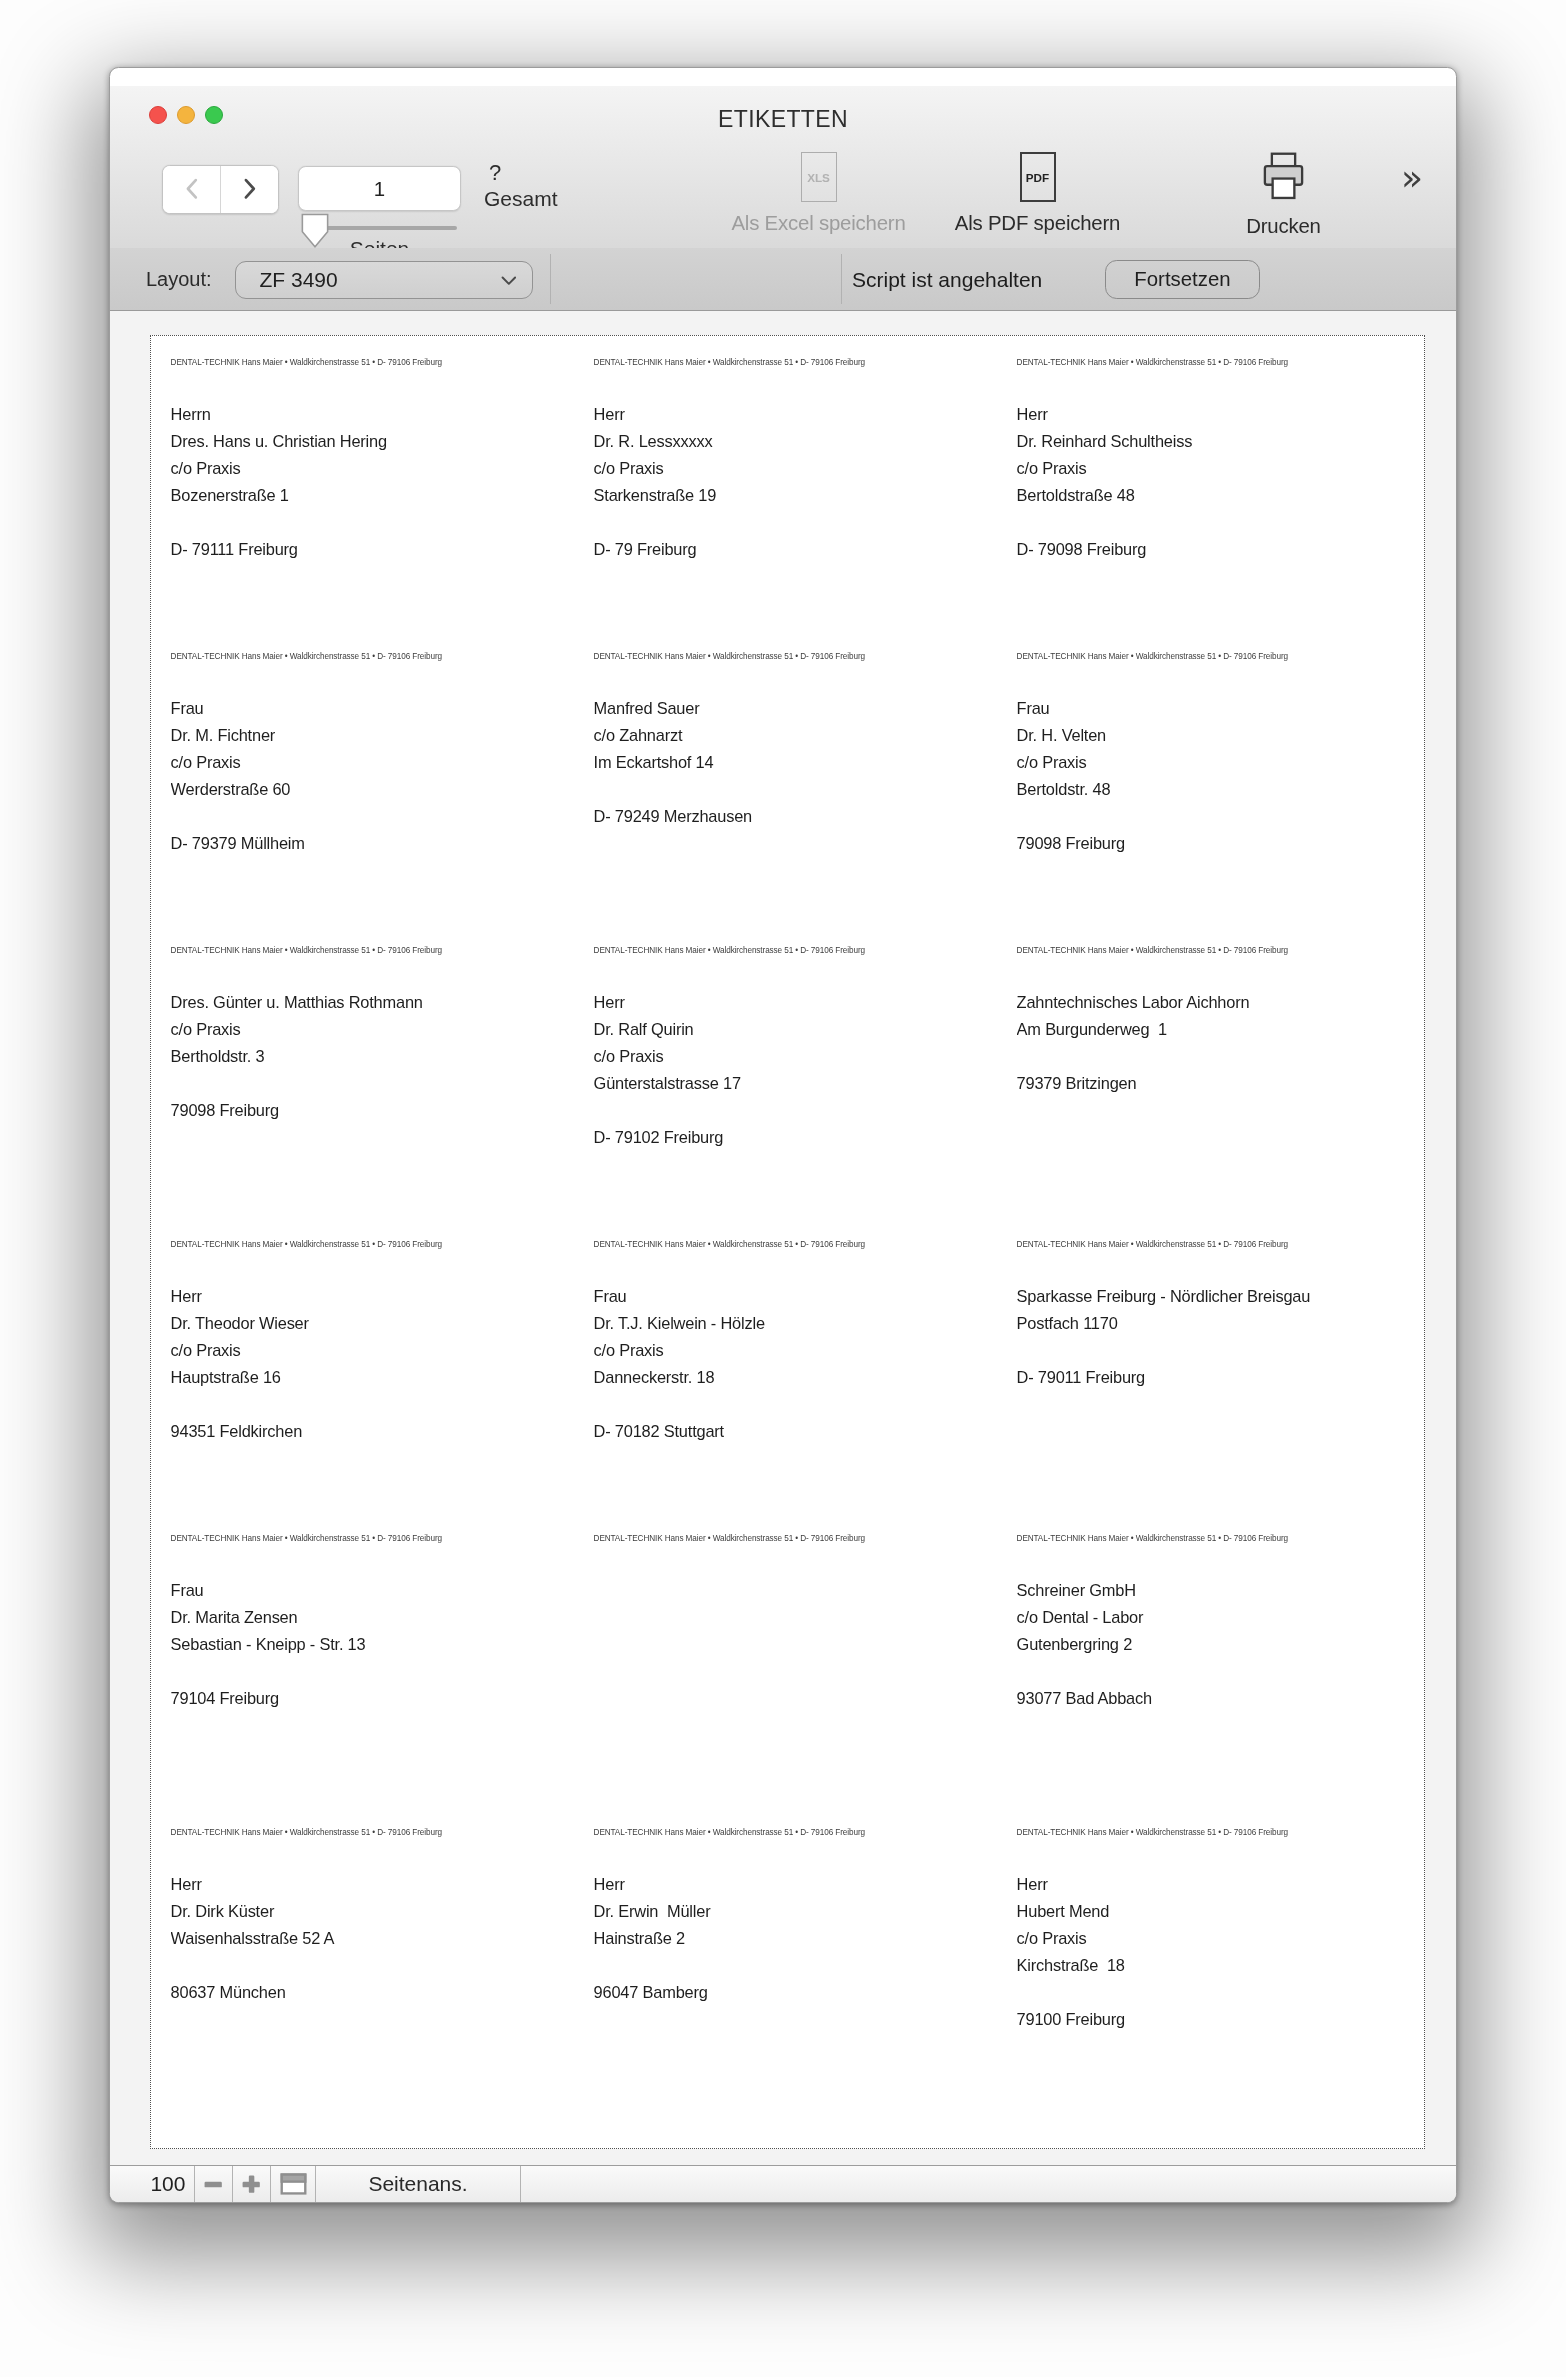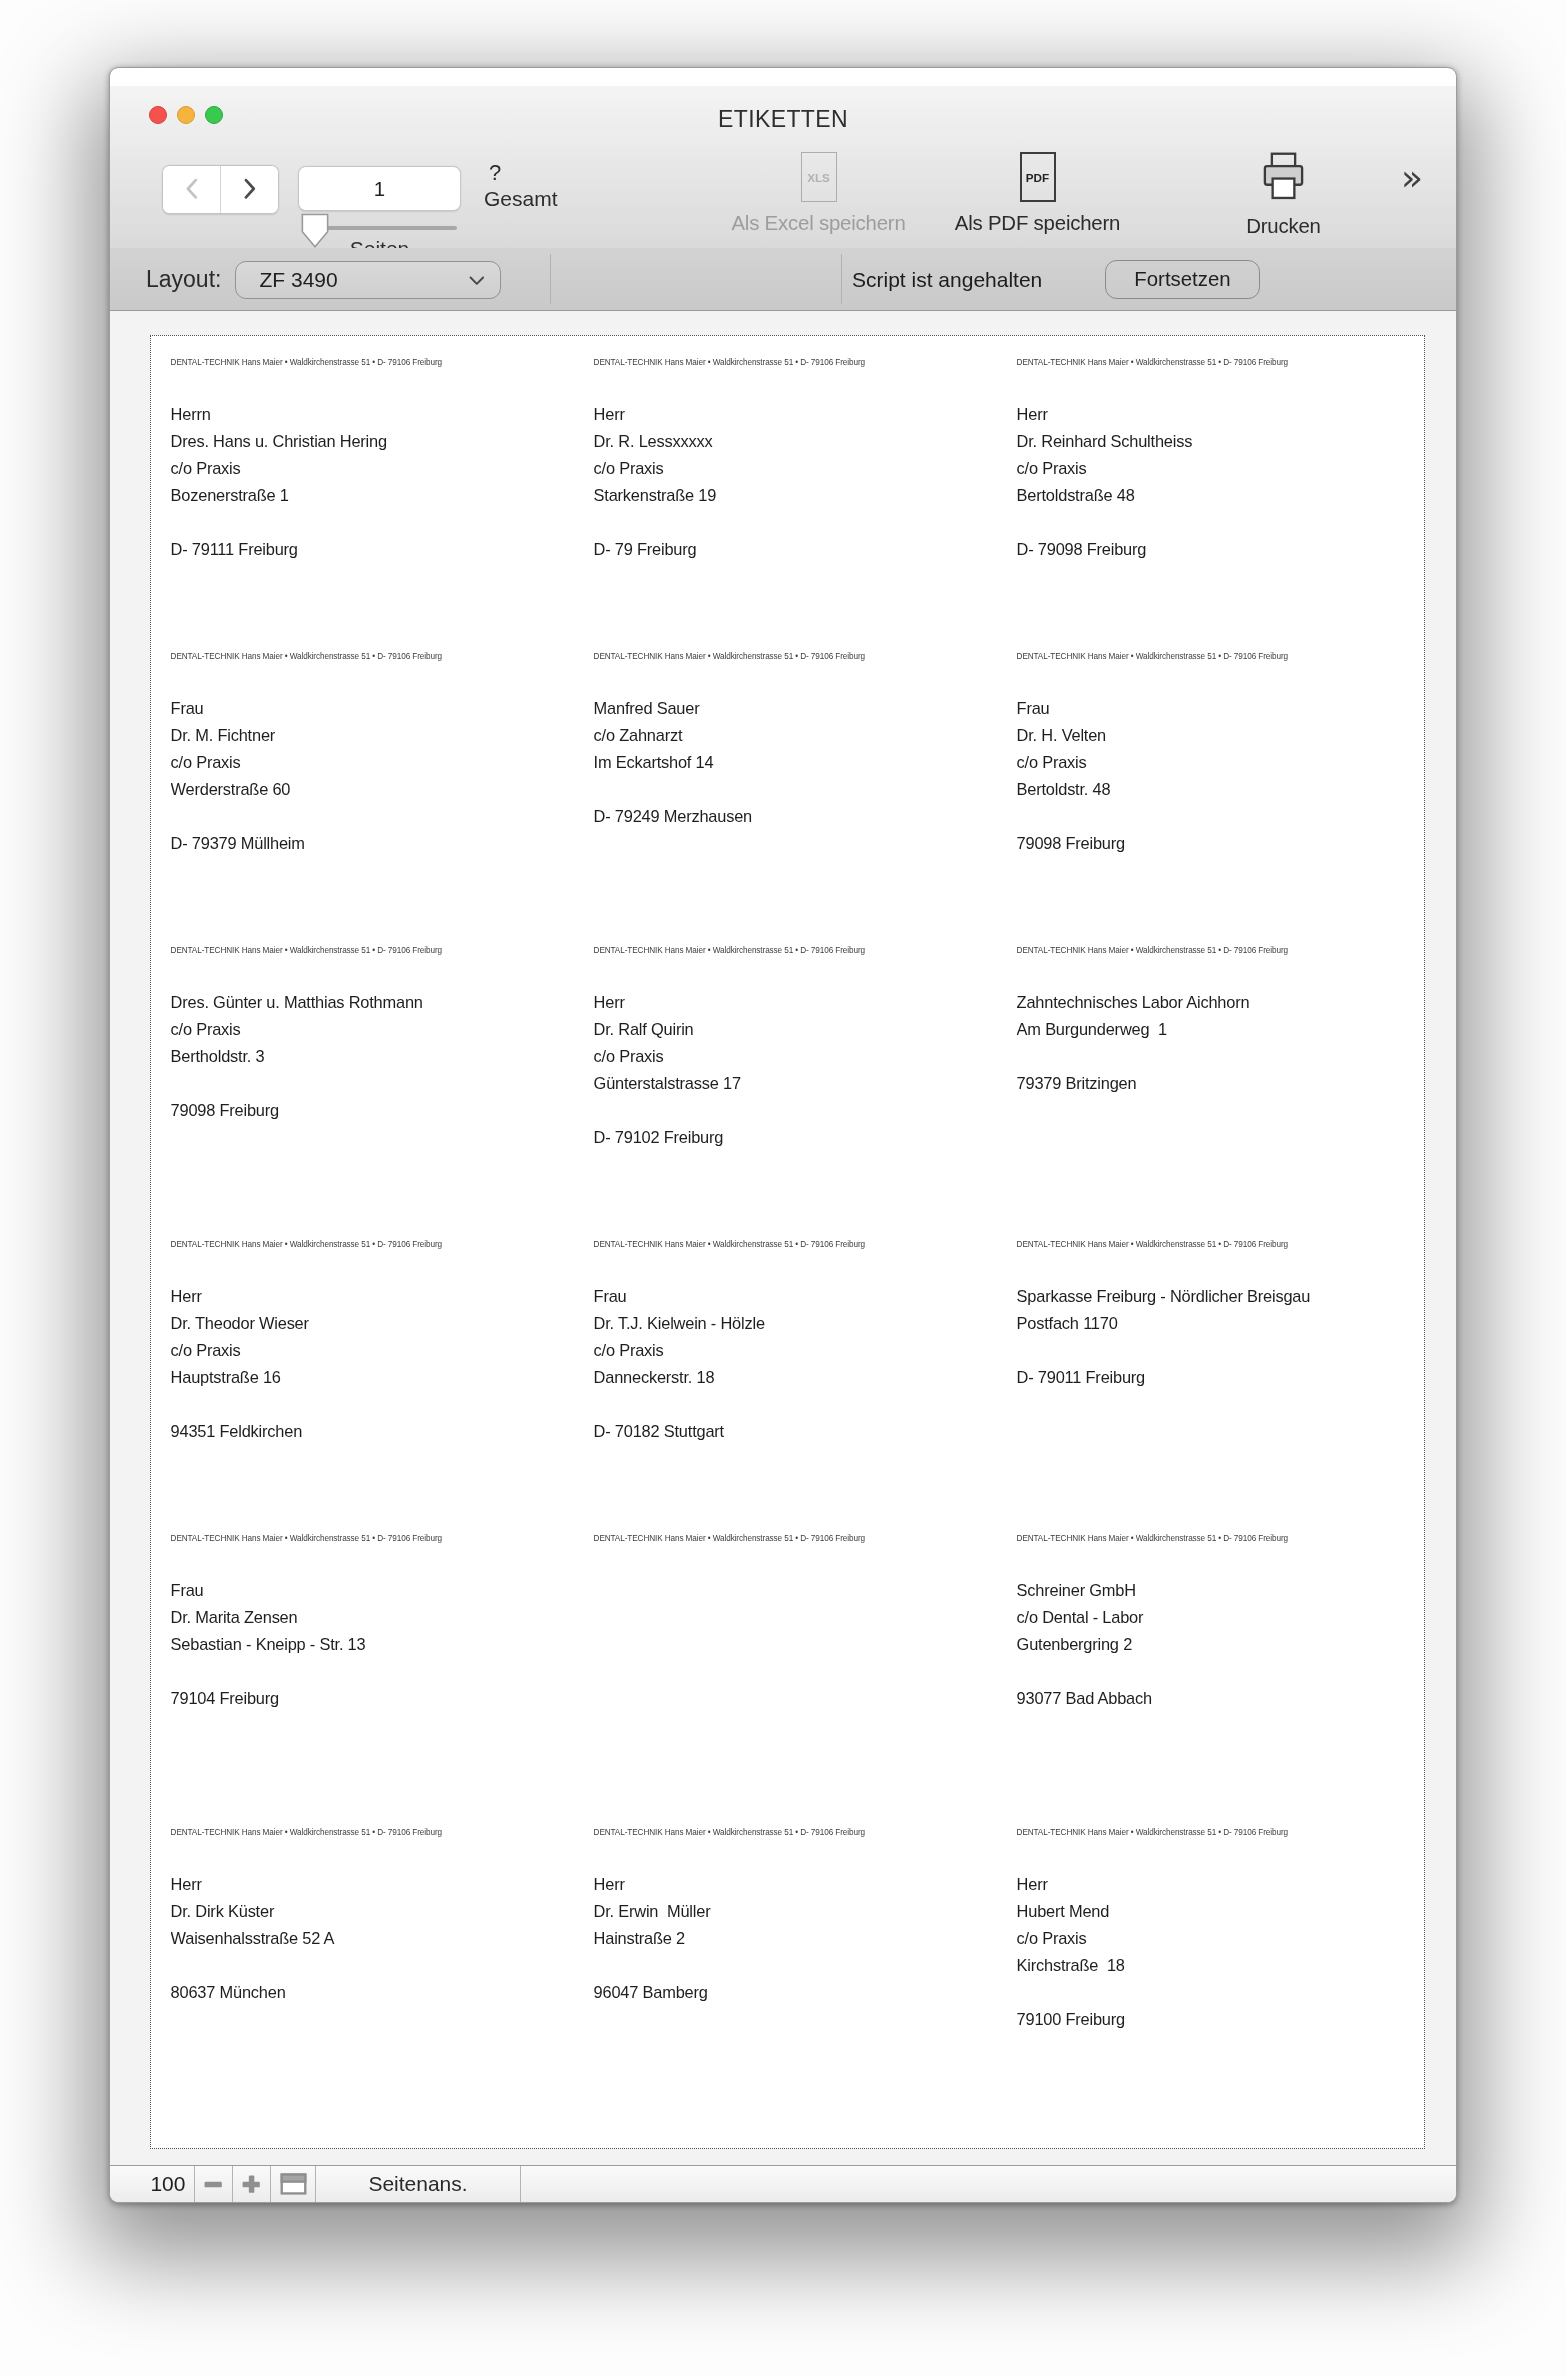--- a/index.html
+++ b/index.html
@@ -58,22 +58,22 @@
     font-size:11.7px; font-weight:bold; background:transparent; }
   .doc.xls { border:1.6px solid #adadad; color:#b2b2b2; }
   .doc.pdf { border:2px solid #3d3d3d; color:#222; }
 
   .overflow { position:absolute; left:1291px; top:7.8px; font-size:36px; color:#3f3f3f;
     cursor:pointer; font-family:"DejaVu Sans",sans-serif; }
 
   
   .layoutbar { position:absolute; left:0; top:180px; width:100%; height:63px;
     background:linear-gradient(#d3d3d3,#c9c9c9); border-bottom:0.8px solid #9a9a9a; }
-  .layout-label { position:absolute; left:36px; top:0; line-height:63px; font-size:23px; color:#2b2b2b; }
-  .popup { position:absolute; left:125px; top:12.5px; width:266px; height:38px;
+  .layout-label { position:absolute; left:36px; top:0; line-height:63px; font-size:20px; color:#2b2b2b; }
+  .popup { position:absolute; left:125px; top:12.5px; width:298px; height:38px;
     border:1.2px solid #939393; border-radius:11px; background:linear-gradient(#d9d9d9,#cfcfcf);
     display:flex; align-items:center; cursor:pointer; }
   .popup .popup-text { margin-left:23.5px; font-size:21px; color:#1f1f1f; }
   .popup .chev { position:absolute; right:15.7px; top:14px; }
   .vdiv { position:absolute; top:6.3px; width:0.8px; height:50px; background:#b2b2b2; }
   .vdiv.d1 { left:440px; } .vdiv.d2 { left:731px; }
   .script-status { position:absolute; left:742px; top:0; line-height:63px; font-size:21px; color:#1d1d1d; }
   .fortsetzen { position:absolute; left:995px; top:11.7px; width:155px; height:39px;
     border:1.6px solid #8a8a8a; border-radius:11.7px; background:transparent; font-size:20.4px;
     color:#1f1f1f; cursor:pointer; font-family:inherit; }

